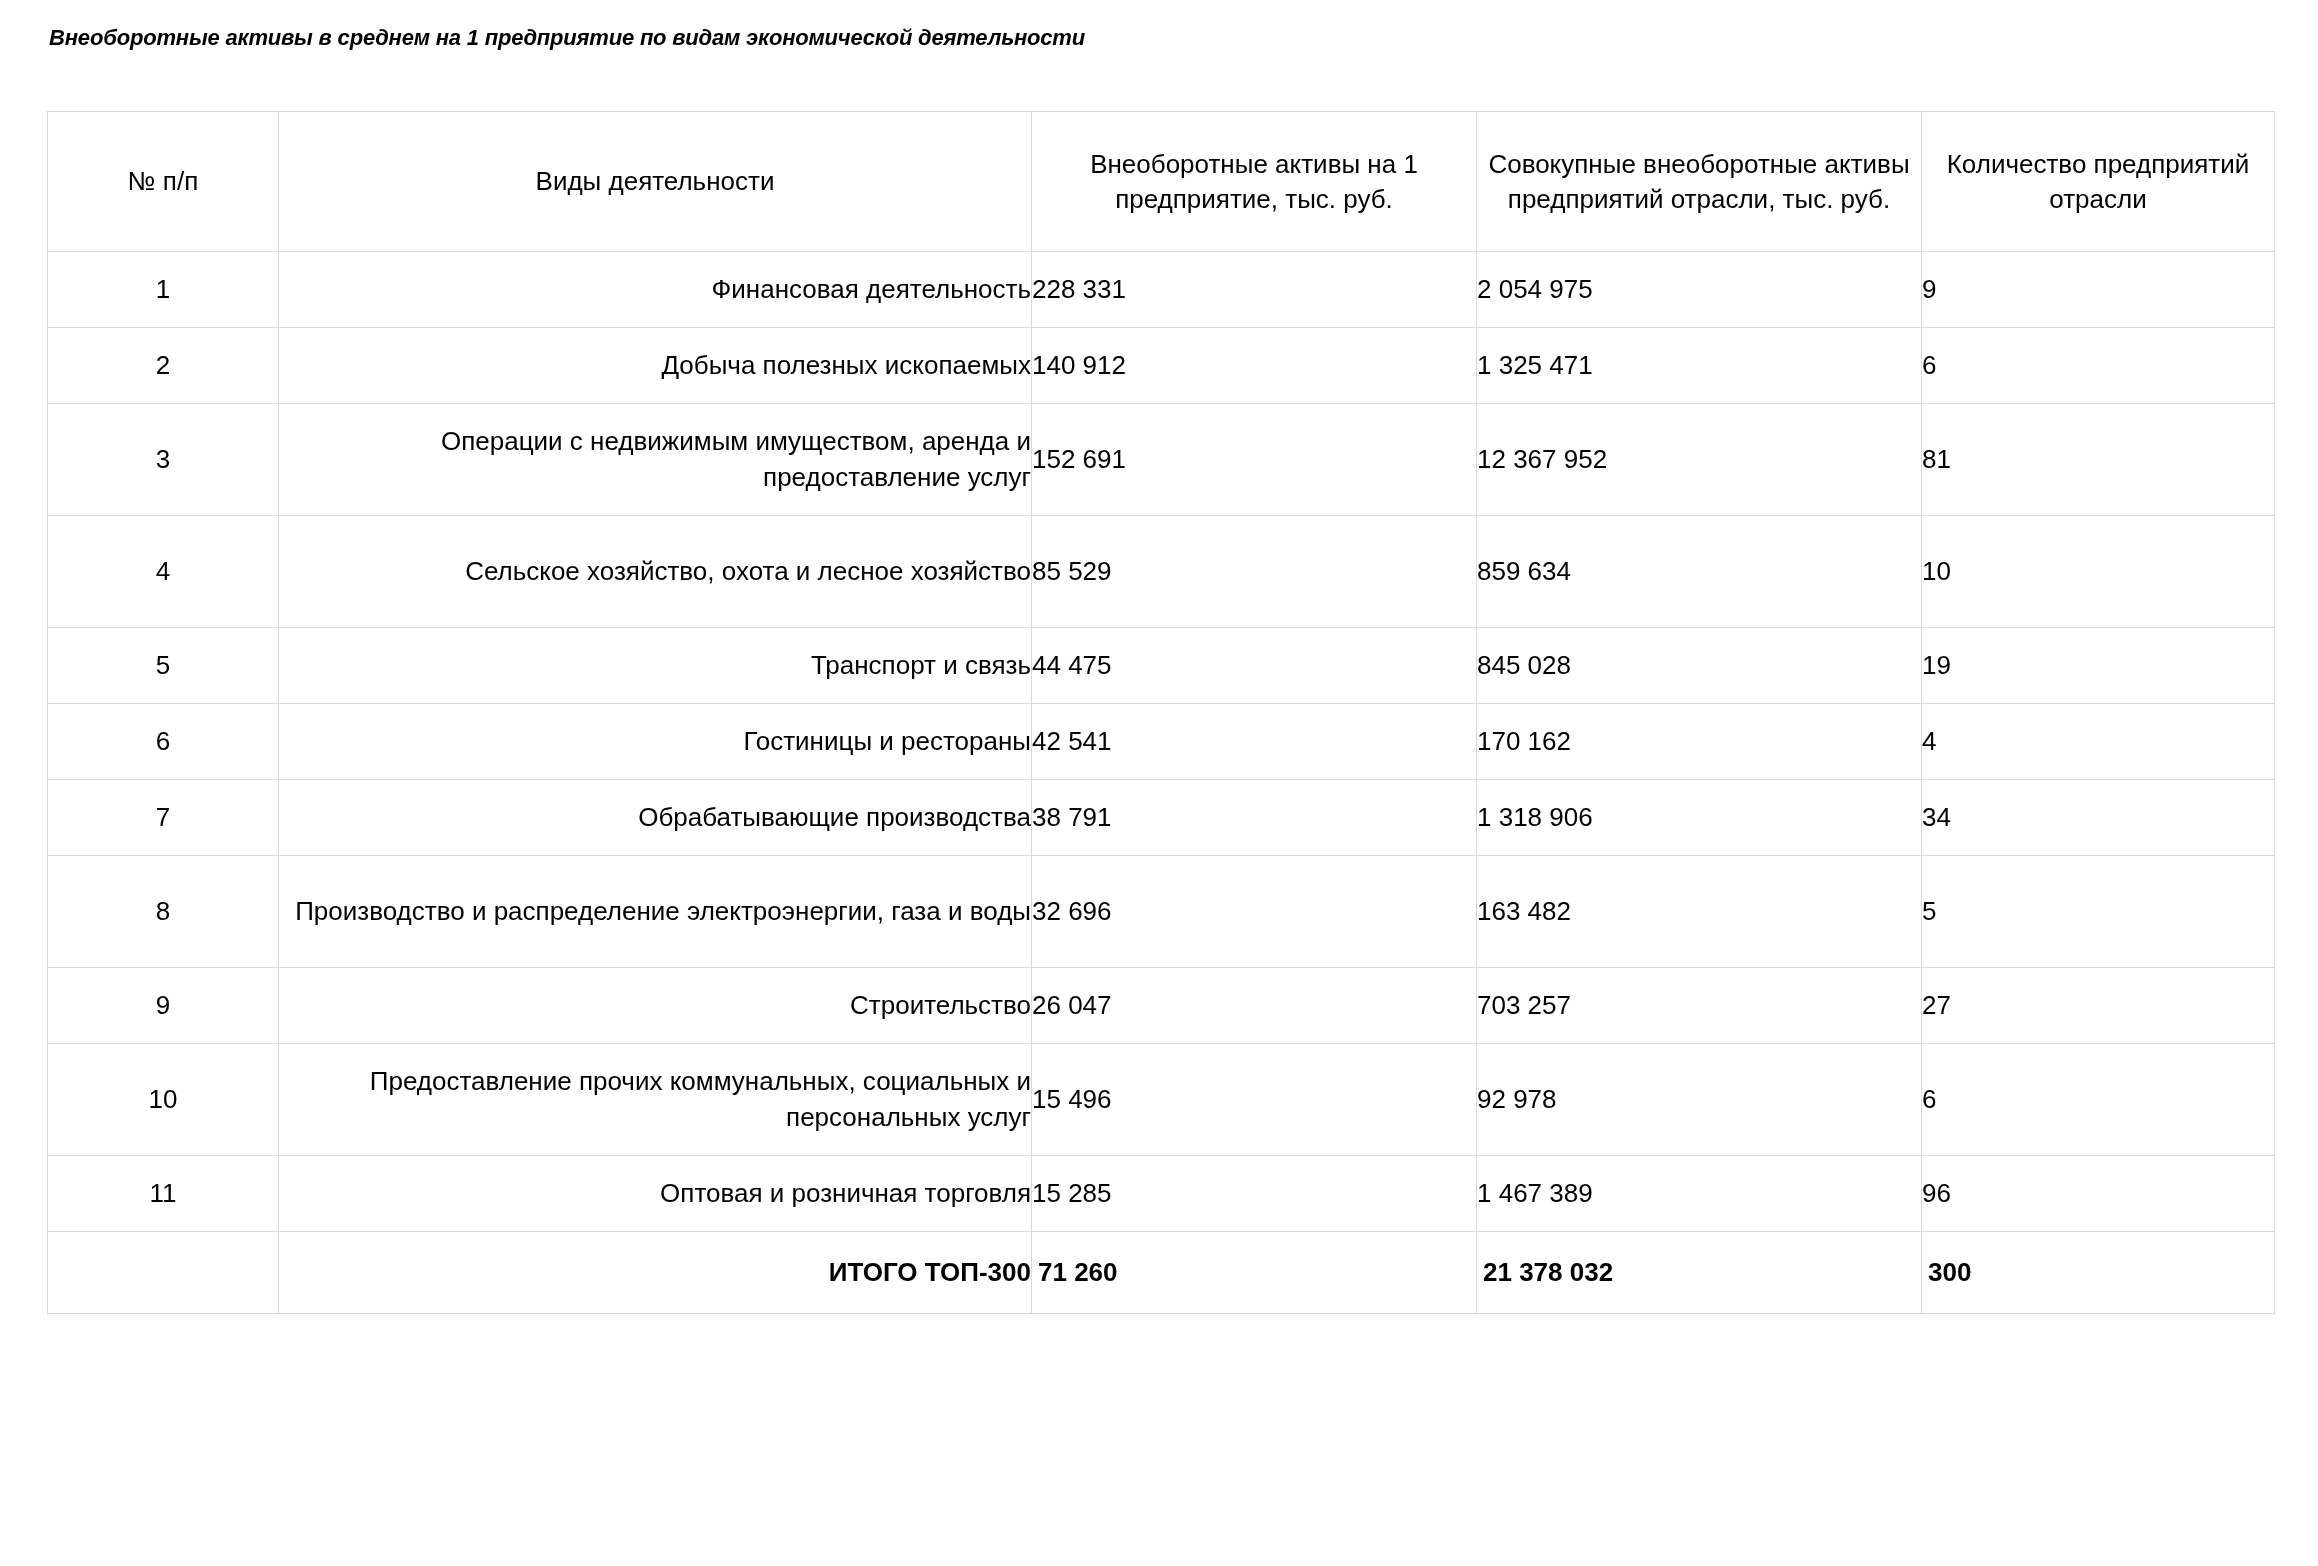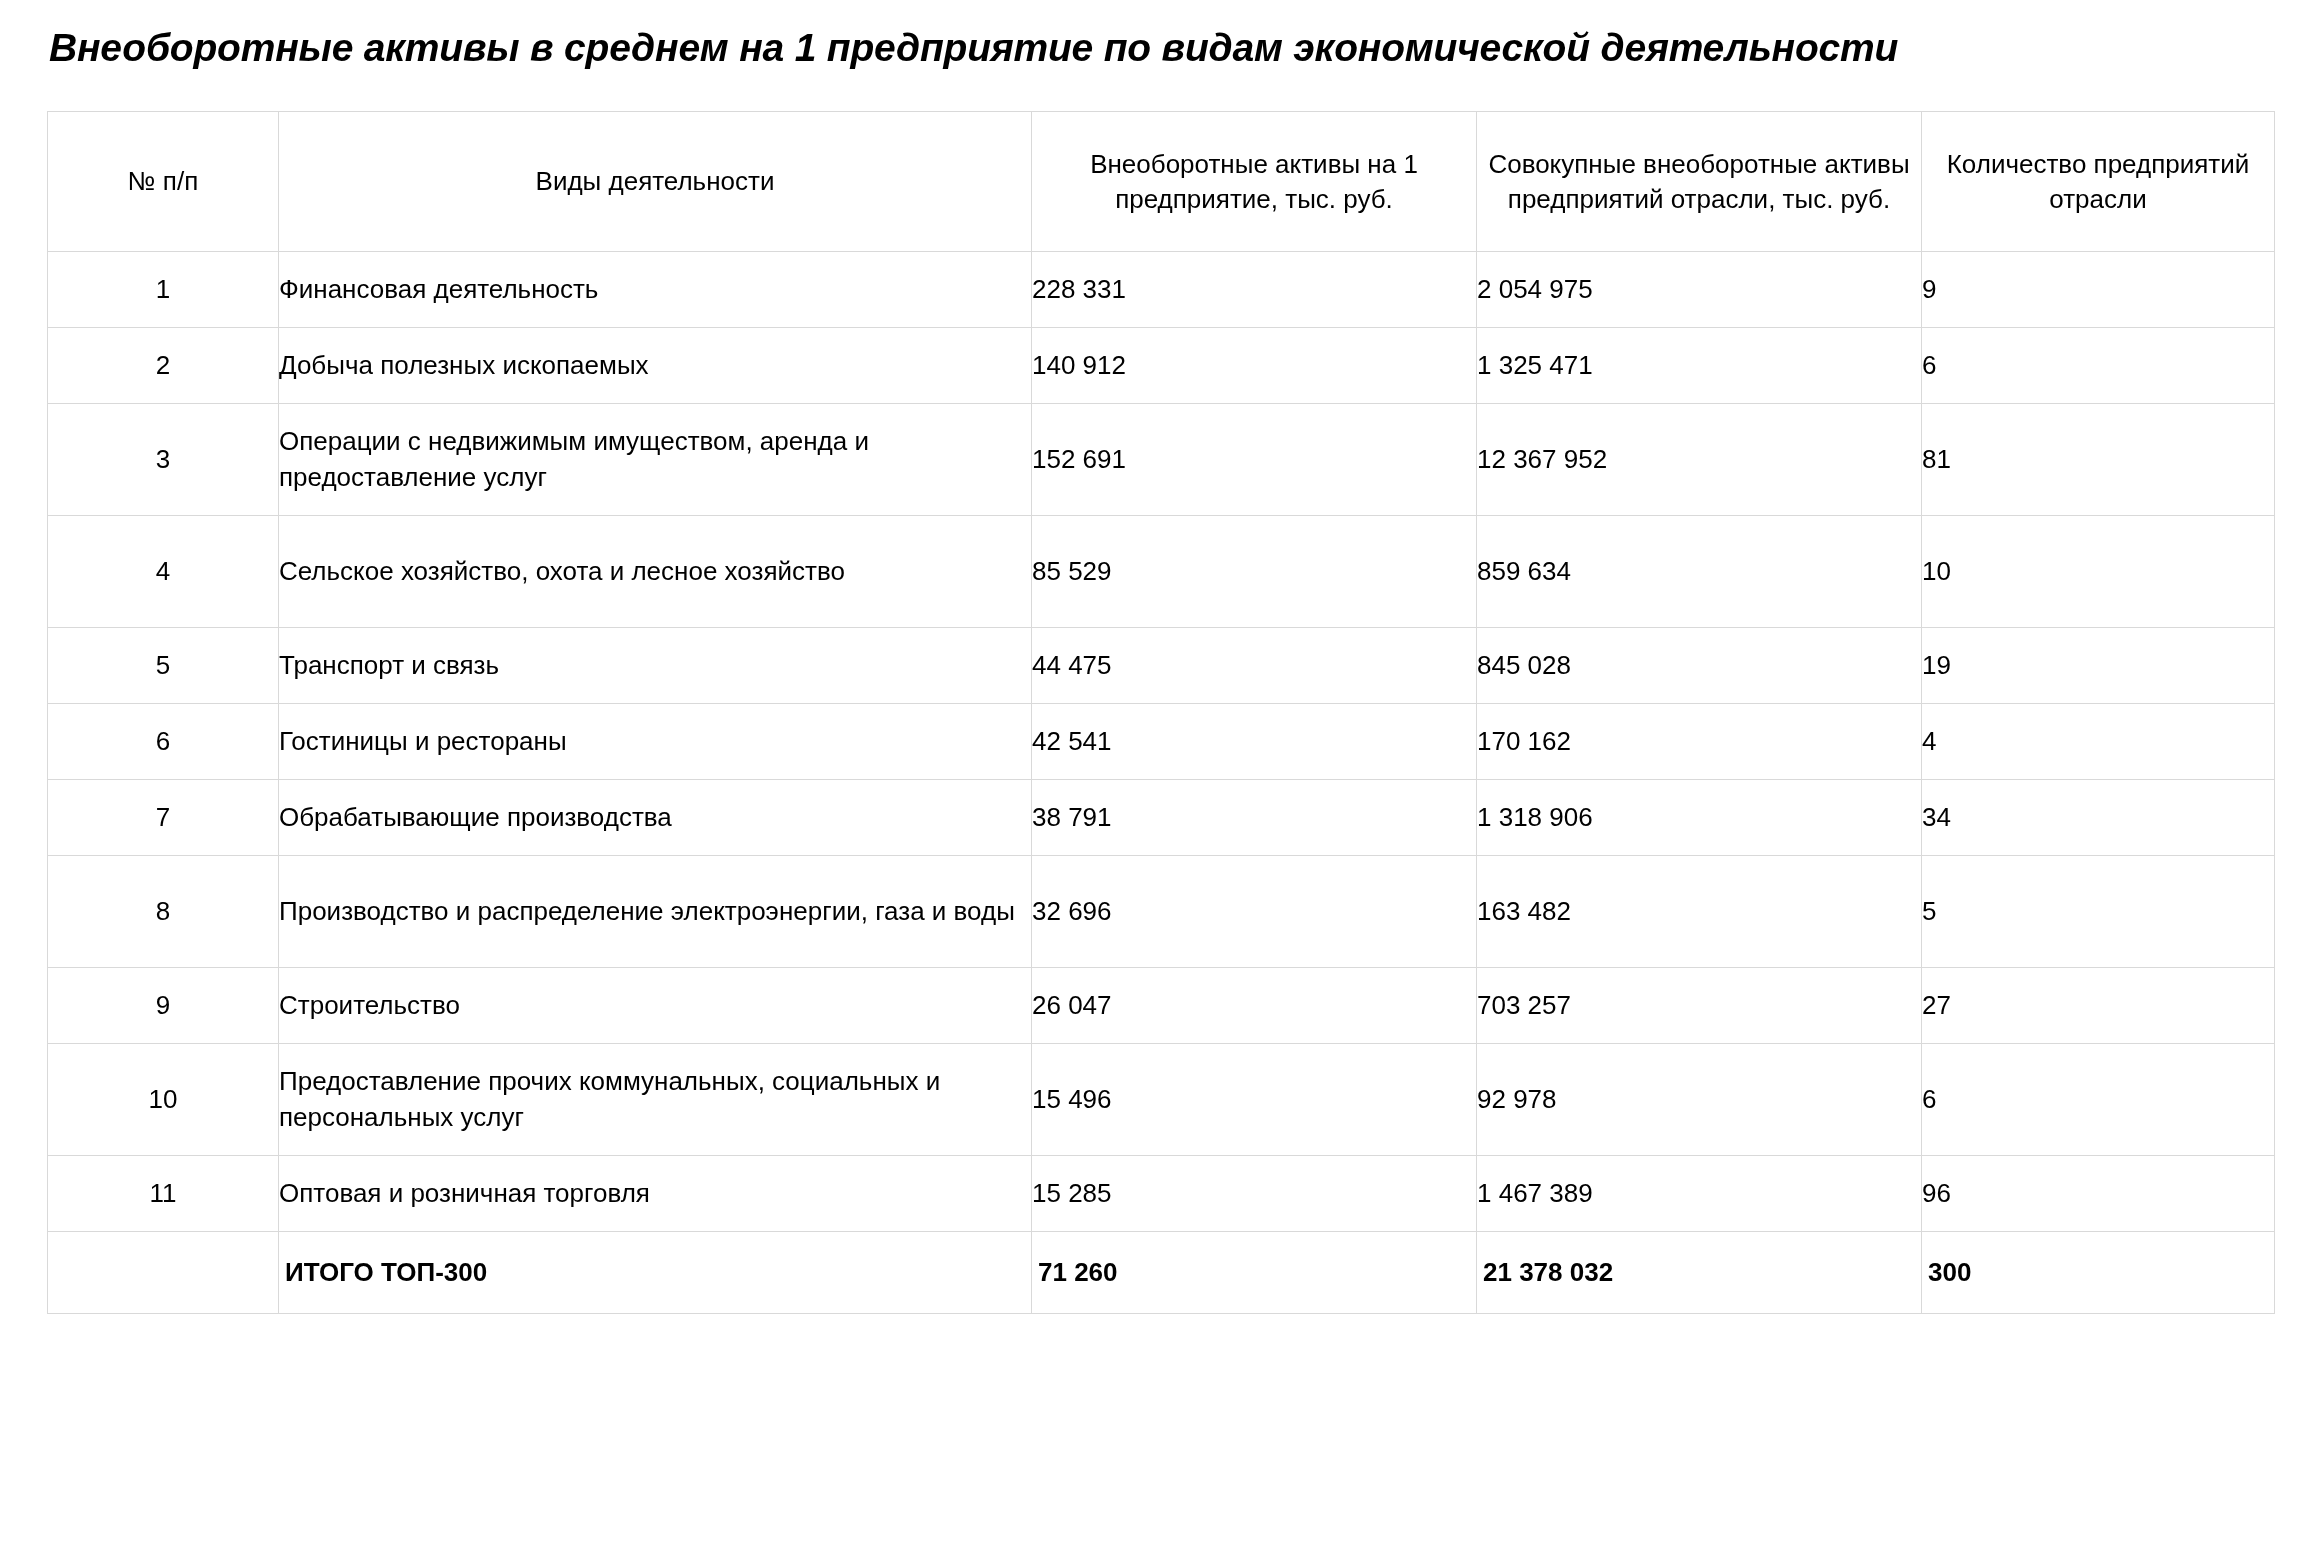--- a/index.html
+++ b/index.html
@@ -21,21 +21,21 @@
     left: 0;
     top: 0;
     width: 2319px;
     height: 1566px;
   }
 
   .title {
     position: absolute;
     left: 49px;
     top: 25px;
-    font-size: 39px;
+    font-size: 22px;
     font-weight: bold;
     font-style: italic;
     letter-spacing: -0.2px;
     white-space: nowrap;
     line-height: 1.2;
   }
 
   table.data-table {
     position: absolute;
     left: 47px;
@@ -72,21 +72,21 @@
   tbody td {
     height: 75px;
     font-size: 26px;
     line-height: 1.38;
   }
 
   td.cell-num {
     text-align: center;
   }
   td.cell-name {
-    text-align: left;
+    text-align: right;
     padding-left: 18.7px;
     padding-right: 14px;
   }
   td.cell-number {
     text-align: left;
     padding-right: 17px;
     white-space: nowrap;
   }
 
   tr.tall td { height: 111px; }

